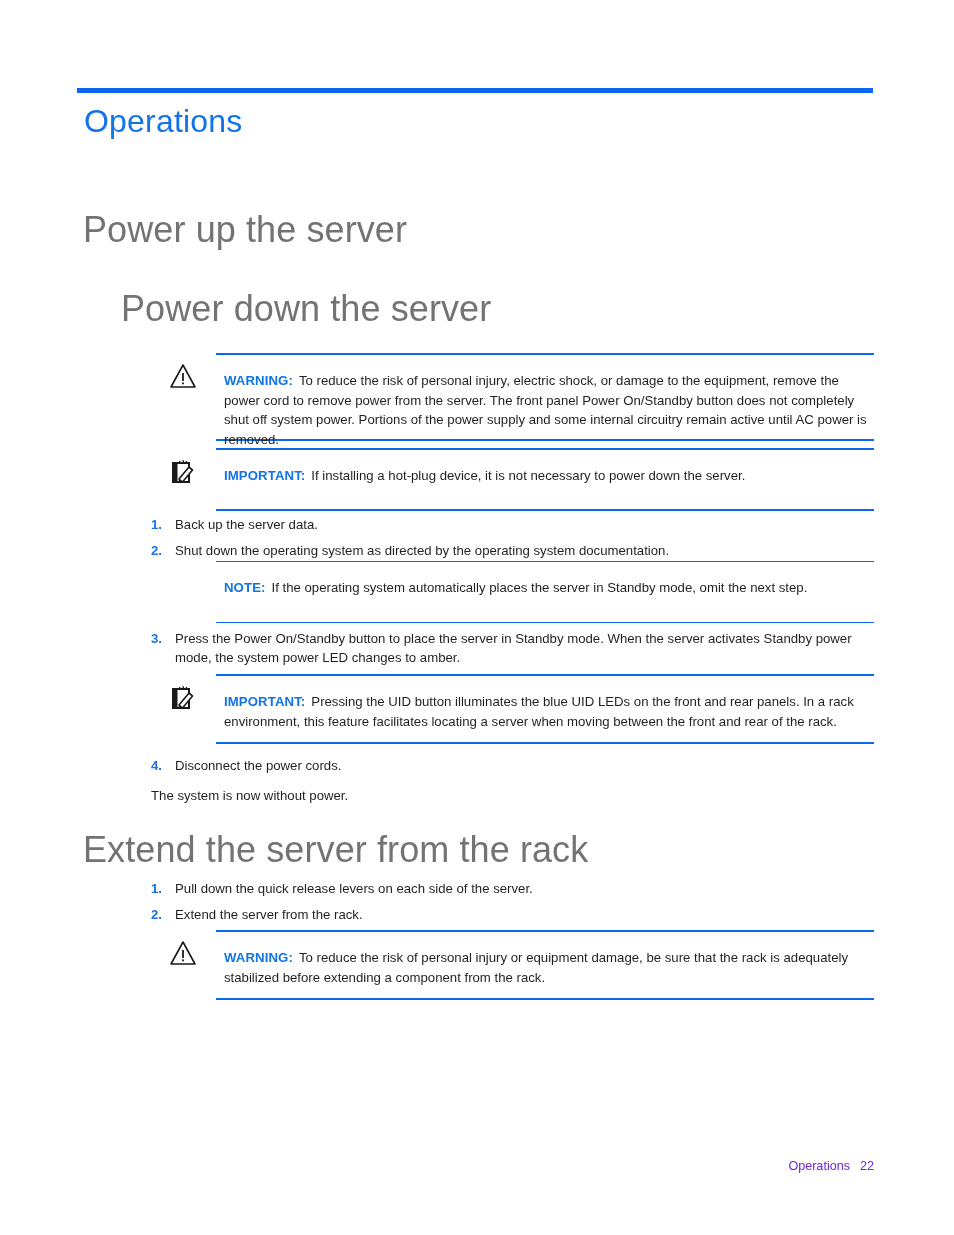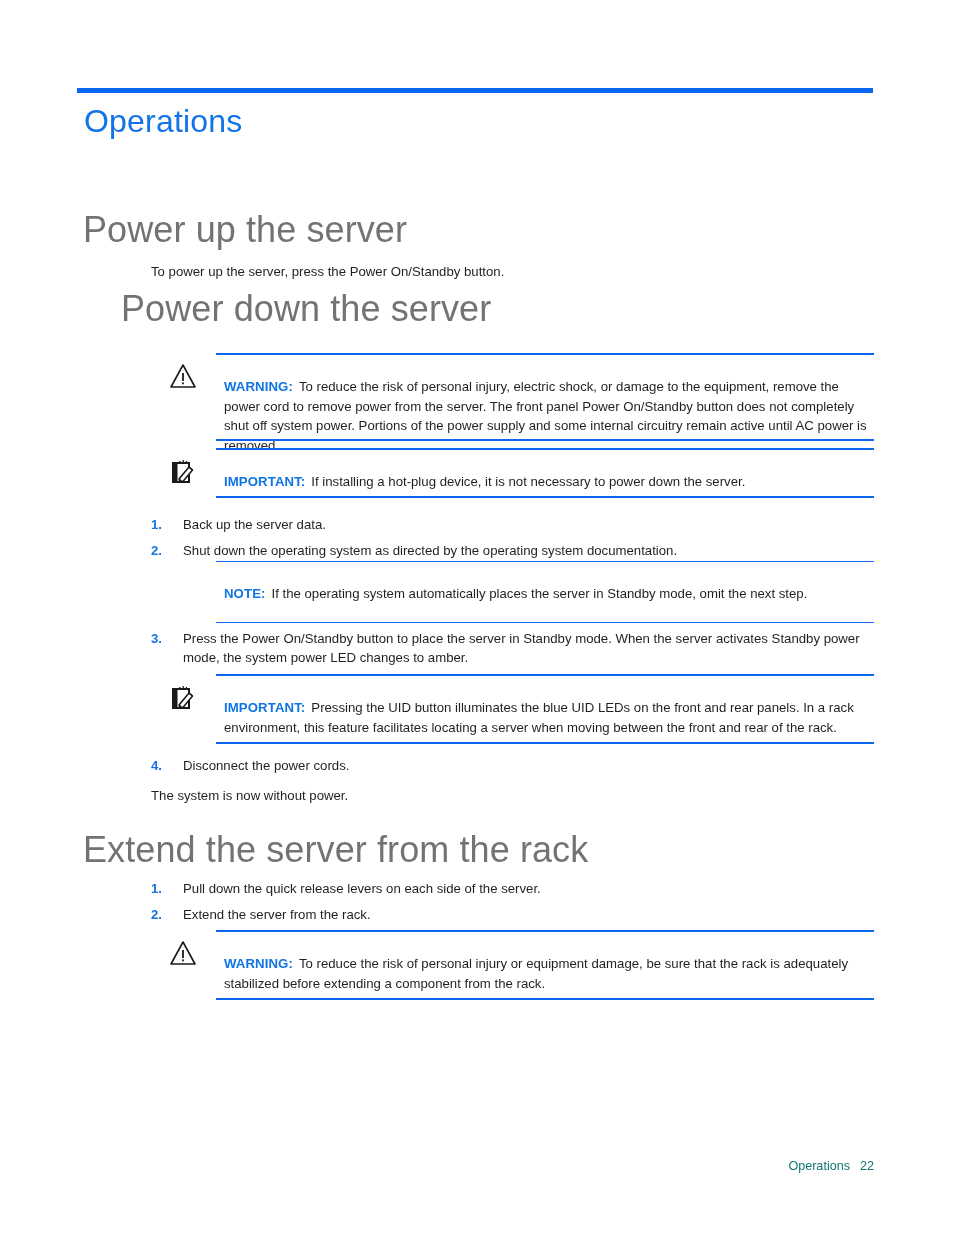--- a/index.html
+++ b/index.html
@@ -83,21 +83,21 @@
     left: 0px;
     top: 0px;
     width: 22px;
     color: #1a72e0;
     font-weight: 700;
     font-size: 13.2px;
     text-align: left;
   }
   .li .txt {
     display: block;
-    margin-left: 32px;
+    margin-left: 24px;
     width: 690px;
   }
 
   .li-1 { left: 151px; top: 515px; width: 730px; }
   .li-2 { left: 151px; top: 541px; width: 730px; }
   .li-3 { left: 151px; top: 629px; width: 730px; }
   .li-4 { left: 151px; top: 756px; width: 730px; }
   .li-e1 { left: 151px; top: 879px; width: 730px; }
   .li-e2 { left: 151px; top: 905px; width: 730px; }
 
@@ -112,21 +112,21 @@
     top: 8px;
     width: 30px;
     height: 30px;
   }
   .admon .panel {
     position: absolute;
     left: 48px;
     top: 0px;
     border-top: 2.5px solid #0b66f0;
     border-bottom: 2.5px solid #0b66f0;
-    padding: 22px 0 7px 0;
+    padding: 16px 0 7px 0;
     box-sizing: border-box;
   }
   .admon.thin .panel {
     border-top-width: 1.6px;
     border-bottom-width: 1.6px;
   }
   .admon .panel .ptext {
     font-size: 13.2px;
     line-height: 19.6px;
     color: #231f20;
@@ -138,53 +138,52 @@
     font-weight: 700;
     letter-spacing: 0.1px;
   }
   .admon .lbl-gap { display: inline-block; width: 6px; }
 
   
   .admon-warn1  { left: 168px; top: 353px; width: 706px; }
   .admon-warn1 .panel { width: 658px; height: 88px; }
 
   .admon-imp1   { left: 168px; top: 448px; width: 706px; }
-  .admon-imp1 .panel { width: 658px; height: 50px; }
+  .admon-imp1 .panel { width: 658px; height: 63px; }
 
   .admon-note   { left: 170px; top: 561px; width: 704px; }
   .admon-note .panel { left: 46px; width: 658px; height: 62px; }
 
   .admon-imp2   { left: 168px; top: 674px; width: 706px; }
   .admon-imp2 .panel { width: 658px; height: 70px; }
 
   .admon-warn2  { left: 168px; top: 930px; width: 706px; }
   .admon-warn2 .panel { width: 658px; height: 70px; }
 
   
   .footer {
     position: absolute;
     top: 1159px;
     right: 80px;
     font-size: 12.6px;
-    color: #0f766e;
+    color: #6d28d9;
     white-space: nowrap;
   }
   .footer .sep { display: inline-block; width: 10px; }
 </style>
 </head>
 <body>
 
 <div class="page">
 
   <div class="top-rule"></div>
 
   <div class="h1">Operations</div>
 
   <div class="h2 h2-powerup">Power up the server</div>
-  <div class="body-para p-powerup">To power up the server, press the Power On/Standby button.</div>
 
   <div class="h2 h2-powerdown">Power down the server</div>
 
   <div class="admon admon-warn1">
     <div class="icon">
       <svg viewBox="0 0 30 30" width="30" height="30" aria-hidden="true">
         <polygon points="15,4 27,26 3,26" fill="none" stroke="#1a1a1a" stroke-width="1.6" stroke-linejoin="round"></polygon>
         <rect x="14.1" y="12" width="1.8" height="8" fill="#1a1a1a"></rect>
         <rect x="14.1" y="21.4" width="1.8" height="1.9" fill="#1a1a1a"></rect>
       </svg>

